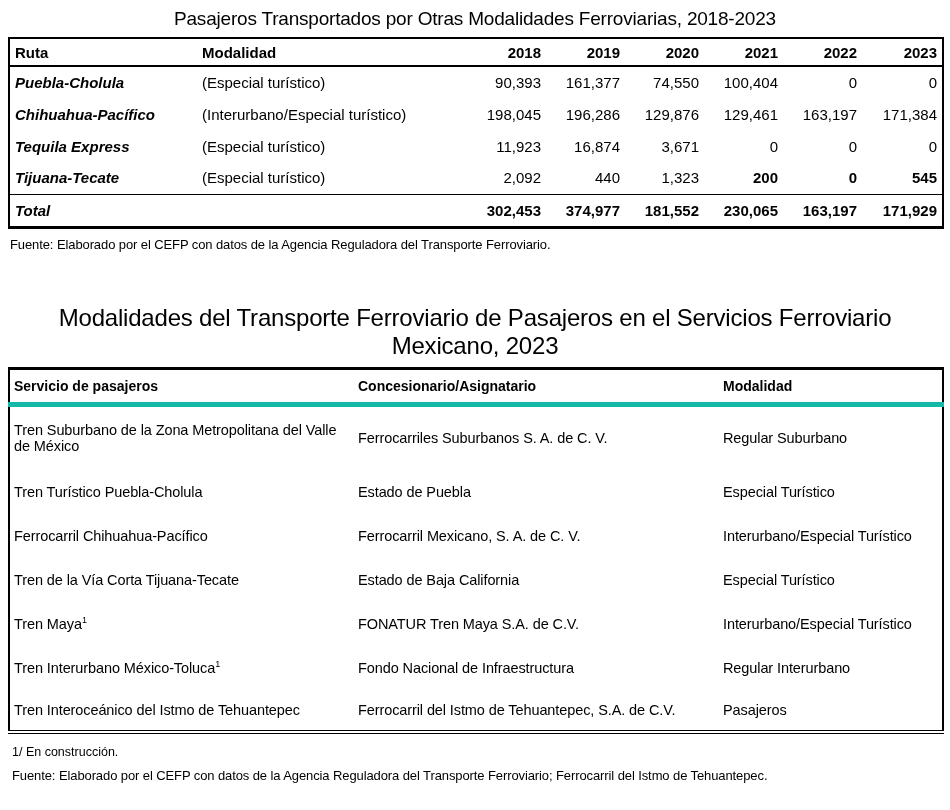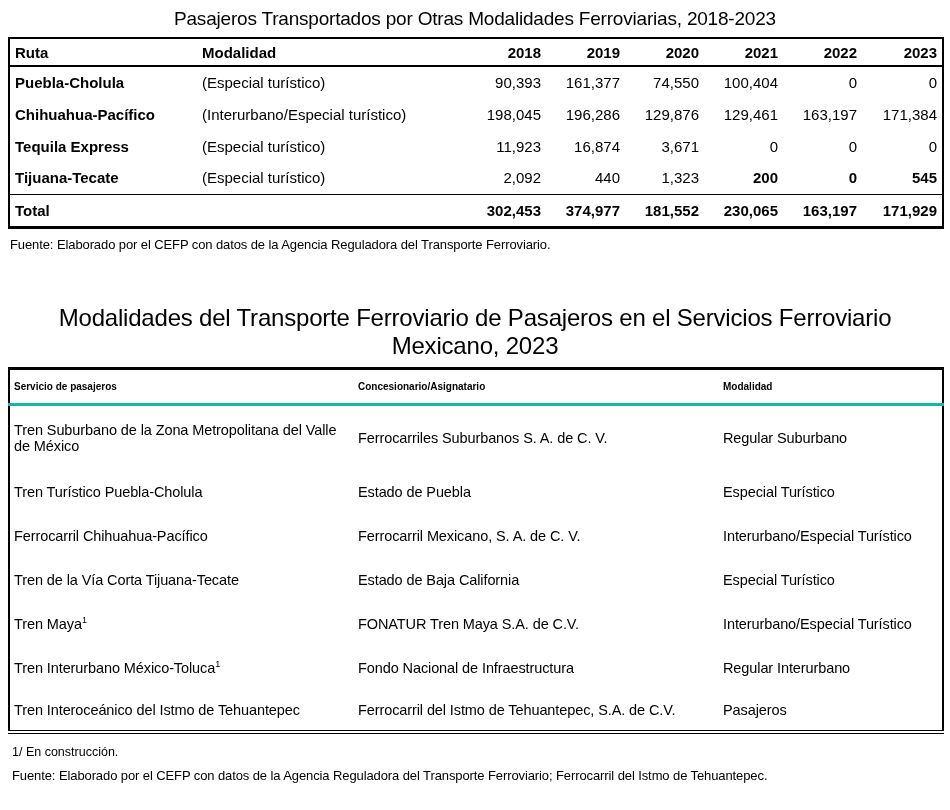--- a/index.html
+++ b/index.html
@@ -17,31 +17,31 @@
   .t2-title { font-size: 24px; margin: 52px 0 7px 0; }
 
   table { border-collapse: collapse; width: 934px; table-layout: fixed; }
 
   
   .t1 { border: 2px solid #000; border-bottom-width: 3px; }
   .t1 th, .t1 td { padding: 0 5px; vertical-align: middle; font-size: 15px; overflow: hidden; white-space: nowrap; }
   .t1 thead th { height: 28px; border-bottom: 2.5px solid #000; text-align: left; }
   .t1 thead th.num { text-align: right; }
   .t1 tbody td { height: 32px; }
-  .t1 td.ruta { font-weight: bold; }
+  .t1 td.ruta { font-weight: bold; font-style: italic; }
   .t1 td.num { text-align: right; }
   .t1 tr.total { border-top: 1.5px solid #000; }
   .t1 tr.total td { font-weight: bold; height: 33px; }
   .t1 td.b { font-weight: bold; }
 
   .source { font-size: 13px; margin: 8px 0 0 2px; letter-spacing: -0.1px; }
 
   
   .t2 { border: 2px solid #000; border-top-width: 3px; border-bottom: 4px double #000; }
-  .t2 th { height: 36px; border-bottom: 3px solid #14b8a6; text-align: left; padding: 0 4px; font-size: 10px; vertical-align: middle; }
+  .t2 th { height: 36px; border-bottom: 5px solid #14b8a6; text-align: left; padding: 0 4px; font-size: 14px; vertical-align: middle; }
   .t2 td { height: 44px; padding: 0 4px; font-size: 14.5px; vertical-align: middle; letter-spacing: -0.1px; }
   .t2 tr.r1 td { height: 66px; }
   .t2 tr.r8 td { height: 42px; }
   .t2 sup { font-size: 9px; line-height: 0; }
 
   .footnote { font-size: 12.5px; margin: 11px 0 0 4px; }
   .source2 { font-size: 13px; margin: 9px 0 0 4px; letter-spacing: -0.1px; }
 </style>
 </head>
 <body>

